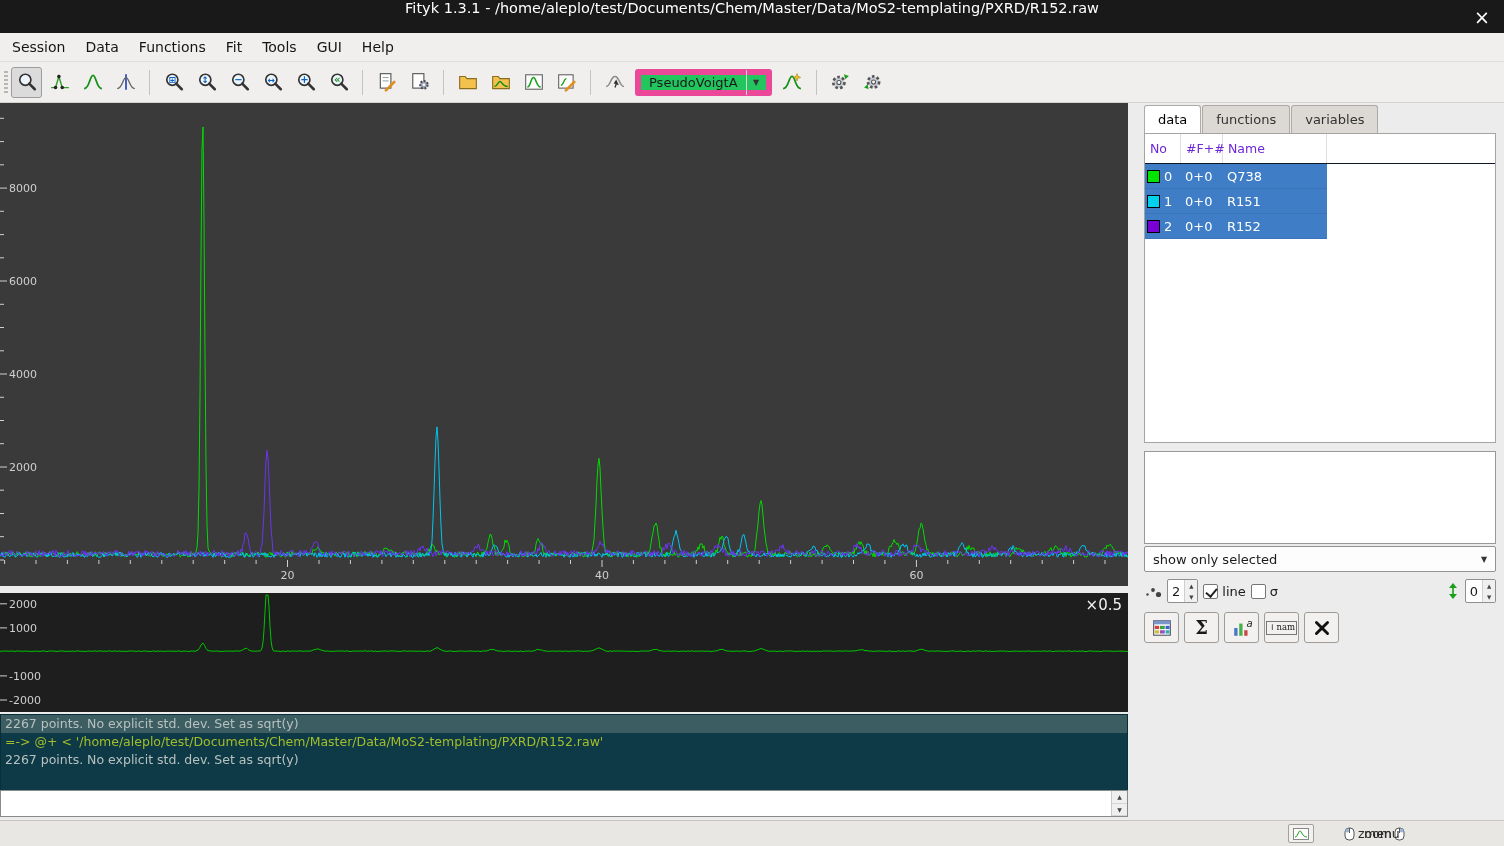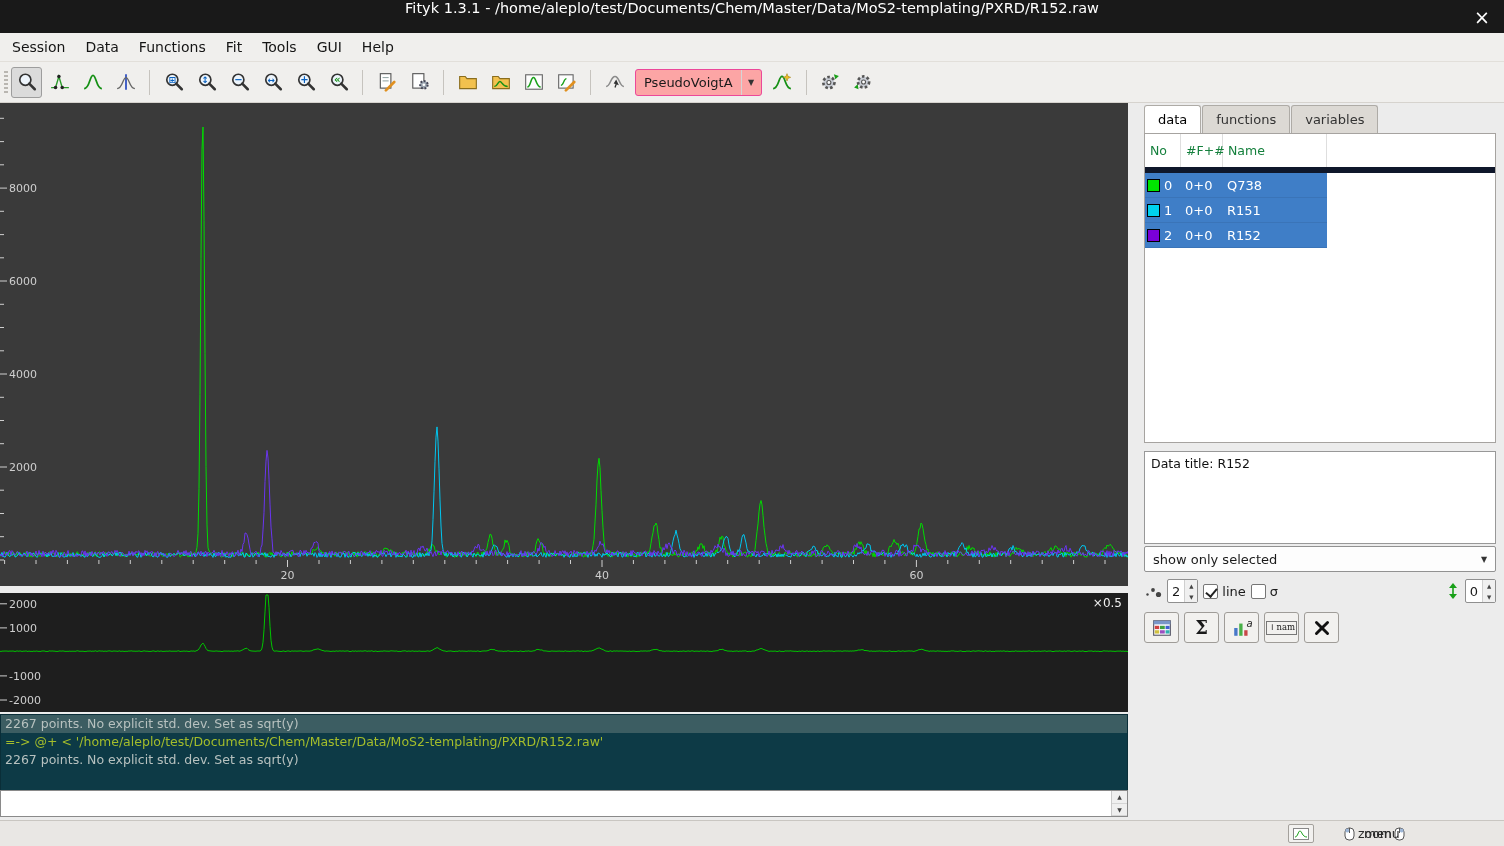--- a/index.html
+++ b/index.html
@@ -21,30 +21,30 @@
   
   #toolbar{position:absolute;left:0;top:62px;width:1504px;height:41px;background:#f0efed;border-bottom:1px solid #d6d3ce;
     display:flex;align-items:center;padding-left:2px}
   .gripper{width:8px;height:26px;margin:0 2px;background:
     repeating-linear-gradient(#0000 0 2px,#b9b6b1 2px 4px);width:4px}
   .tbtn{width:31px;height:31px;display:flex;align-items:center;justify-content:center;border:1px solid transparent;
     border-radius:3px;margin:0 1px;background:transparent}
   .tbtn.pressed{background:#dbdbdb;border-color:#9d9d9d}
   .tbtn svg{width:20px;height:20px}
   .tsep{width:1px;height:25px;background:#c6c3be;margin:0 7px}
-  #peak-type-dropdown{height:27px;min-width:110px;background:#fca5a5;border:1px solid #ec4899;border-radius:3px;
+  #peak-type-dropdown{height:27px;min-width:110px;background:#22c55e;border:6px solid #ec4899;border-radius:3px;
     display:flex;align-items:center;margin:0 4px;font-size:13px}
   #peak-type-dropdown .dd-label{flex:1;padding:0 8px}
   #peak-type-dropdown .dd-arrow{width:20px;text-align:center;font-size:8px;color:#333;border-left:1px solid #d5d5d5;line-height:25px}
 
   
   #main-plot{position:absolute;left:0;top:103px;width:1128px;height:483px;background:#3a3a3a}
   #aux-plot{position:absolute;left:0;top:593px;width:1128px;height:119px;background:#1e1e1e}
   #main-plot svg,#aux-plot svg{display:block;width:100%;height:100%}
-  #aux-scale-label{position:absolute;right:6px;top:3px;color:#f0f0f0;font-size:12px}
+  #aux-scale-label{position:absolute;right:6px;top:3px;color:#f0f0f0;font-size:15px}
   #plot-sash{position:absolute;left:0;top:586px;width:1128px;height:7px;background:#ececec}
 
   
   #console{position:absolute;left:0;top:714px;width:1128px;height:91px;background:#0d3a46;border:1px solid #0a2e38;
     padding:0 4px;font-size:12.5px;overflow:hidden}
   .console-line{line-height:18px;white-space:nowrap}
   .console-line.output{color:#b7c1bf}
   .console-line.input{color:#a4bd2b}
   .console-line.highlight{background:#3c5d62;margin:0 -4px;padding:0 4px}
 
@@ -65,21 +65,21 @@
   #sb-mouse-right{position:absolute;left:1394px;top:6px}
   #sb-menu-label{position:absolute;left:1364px;top:5px}
 
   
   #sidebar{position:absolute;left:1138px;top:103px;width:366px;height:717px;background:#ececec;padding:2px 8px 0 6px}
   #tabs{display:flex;height:28px}
   .tab{padding:0 13px;display:flex;align-items:center;font-size:13px;background:#dcd9d4;border:1px solid #aeaba6;
     border-bottom:none;border-radius:3px 3px 0 0;margin-right:1px;color:#333}
   .tab.active{background:#fff;color:#000;height:28px}
   #list-panel{position:relative;height:310px;background:#fff;border:1px solid #a6a3a0;overflow:hidden}
-  .dg-header{display:flex;height:39px;border-bottom:6px solid #0f172a;font-size:12.5px;color:#15803d;background:#fff}
+  .dg-header{display:flex;height:30px;border-bottom:1px solid #0f172a;font-size:12.5px;color:#6d28d9;background:#fff}
   .dg-header .hc{display:flex;align-items:center;padding-left:5px;border-right:1px solid #dedede}
   .hc.c-no{width:36px}.hc.c-f{width:42px}.hc.c-name{width:104px}
   .dg-row{display:flex;align-items:center;height:25px;width:182px;background:#3f7ec7;color:#fff;font-size:13px;
     border-bottom:1px solid #3a74b8}
   .swatch{width:13px;height:13px;border:1px solid #000;margin:0 4px 0 2px;flex:none}
   .dg-no{width:16px}.dg-f{width:42px;padding-left:5px}.dg-name{width:104px;padding-left:5px}
   #info-box{margin-top:8px;height:93px;background:#fff;border:1px solid #989898;padding:3px 6px;font-size:12.5px;
     line-height:18.5px;color:#111;word-break:break-all;overflow:hidden}
   #filter-dropdown{margin-top:2px;height:26px;background:#fdfdfd;border:1px solid #929292;border-radius:2px;
     display:flex;align-items:center;font-size:13px}
@@ -430,21 +430,20 @@
     </div>
     <div class="dg-row">
       <span class="swatch" style="background: rgb(122, 0, 216);"></span>
       <span class="dg-no">2</span>
       <span class="dg-f">0+0</span>
       <span class="dg-name">R152</span>
     </div>
   </div>
 
   <div id="info-box">
-    <div>Data title: R152</div>
   </div>
 
   <div id="filter-dropdown">
     <span class="dd-label">show only selected</span>
     <span class="dd-arrow">▼</span>
   </div>
 
   <div id="ctrl-row">
     <svg width="18" height="18" viewBox="0 0 18 18">
       <circle cx="3.5" cy="12.5" r="1.2" fill="#444"></circle>

